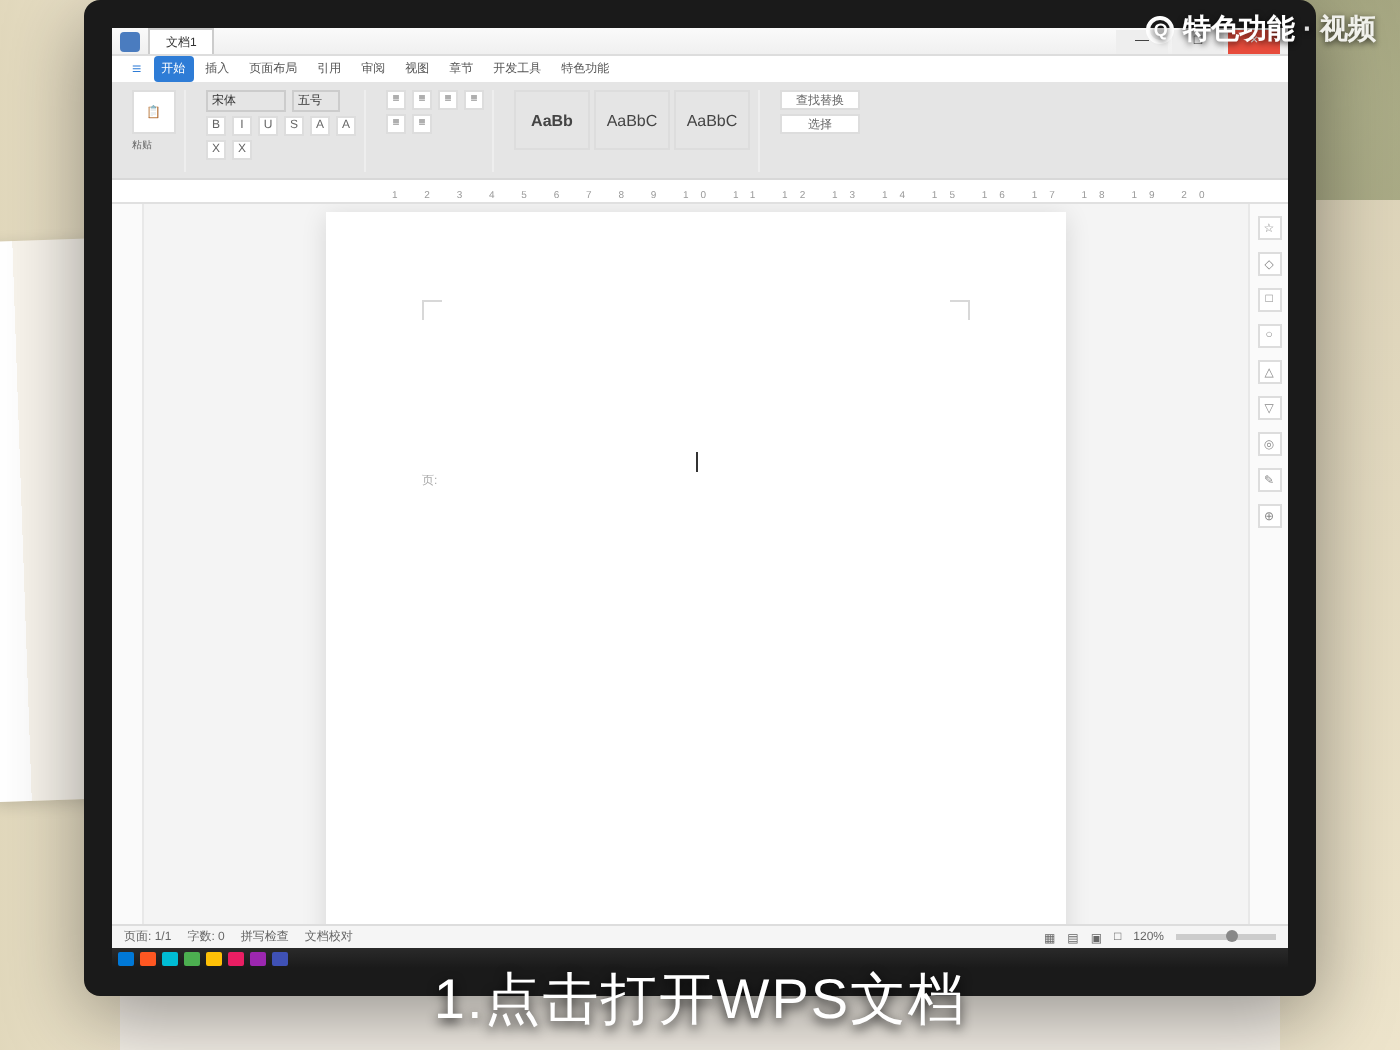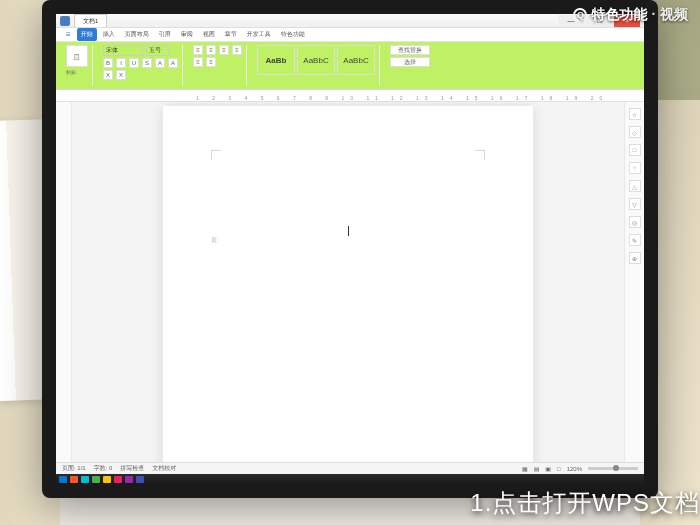--- a/index.html
+++ b/index.html
@@ -15,21 +15,21 @@
 .titlebar .logo{width:10px;height:10px;background:#4a7cbf;border-radius:2px}
 .titlebar .tabs{display:flex;gap:1px;height:100%}
 .titlebar .tab{padding:0 8px;display:flex;align-items:center;background:#fff;border:1px solid #ccc;border-bottom:none;font-size:6px}
 .titlebar .wincontrols{margin-left:auto;display:flex;gap:2px}
 .titlebar .wc{width:26px;height:12px;background:#eee;display:flex;align-items:center;justify-content:center;font-size:7px}
 .titlebar .wc.close{background:#e74c3c;color:#fff}
 .menurow{height:14px;display:flex;align-items:center;padding:0 6px;gap:2px;border-bottom:1px solid #e5e5e5;font-size:6px}
 .menurow .mi{padding:2px 4px;color:#555}
 .menurow .mi.active{background:#2e7cd6;color:#fff;border-radius:2px}
 .menurow .hamburger{padding:2px 4px;color:#2e7cd6;font-size:8px}
-.ribbon{height:48px;background:#bef264;border-bottom:1px solid #d8d8d8;display:flex;padding:3px 6px;gap:6px}
+.ribbon{height:48px;background:#e5e5e5;border-bottom:1px solid #d8d8d8;display:flex;padding:3px 6px;gap:6px}
 .rgroup{display:flex;flex-direction:column;gap:2px;padding:0 4px;border-right:1px solid #eee}
 .rrow{display:flex;gap:3px;align-items:center}
 .rbtn{min-width:10px;height:10px;border:1px solid #ddd;background:#fff;display:flex;align-items:center;justify-content:center;font-size:6px;color:#666}
 .rbtn.big{width:22px;height:22px}
 .fontsel{width:40px;height:11px;border:1px solid #ccc;font-size:6px;padding:0 2px;display:flex;align-items:center}
 .styles{display:flex;gap:2px}
 .stylebox{width:38px;height:30px;border:1px solid #ddd;display:flex;align-items:center;justify-content:center;font-size:8px;color:#444}
 .stylebox.b{font-weight:bold}
 .ruler{height:12px;background:#fff;border-bottom:1px solid #e0e0e0;display:flex;align-items:flex-end;padding-left:140px;font-size:5px;color:#999;letter-spacing:6px;overflow:hidden}
 .workspace{position:absolute;top:88px;bottom:22px;left:0;right:0;background:#f4f4f4;display:flex}
@@ -44,21 +44,21 @@
 .rightpanel{width:20px;background:#fafafa;border-left:1px solid #e8e8e8;display:flex;flex-direction:column;gap:6px;padding:6px 3px;align-items:center}
 .rightpanel .ri{width:12px;height:12px;border:1px solid #ddd;background:#fff;font-size:6px;display:flex;align-items:center;justify-content:center;color:#888}
 .statusbar{position:absolute;bottom:10px;left:0;right:0;height:12px;background:#f5f5f5;border-top:1px solid #ddd;display:flex;align-items:center;padding:0 6px;font-size:6px;color:#666;gap:8px}
 .statusbar .sright{margin-left:auto;display:flex;gap:6px;align-items:center}
 .zoomslider{width:50px;height:3px;background:#ccc;position:relative}
 .zoomslider::after{content:"";position:absolute;left:50%;top:-2px;width:6px;height:6px;background:#888;border-radius:50%}
 .taskbar{position:absolute;bottom:0;left:0;right:0;height:10px;background:linear-gradient(#2a2a2a,#1a1a1a);display:flex;align-items:center;padding:0 3px;gap:3px}
 .taskbar .ti{width:8px;height:7px;border-radius:1px}
 .watermark{position:absolute;top:6px;right:12px;color:#fff;font-size:14px;font-weight:bold;text-shadow:0 1px 3px rgba(0,0,0,.8);display:flex;align-items:center;gap:4px}
 .watermark .q{width:14px;height:14px;border:2px solid #fff;border-radius:50%;display:flex;align-items:center;justify-content:center;font-size:9px}
-.caption{position:absolute;bottom:6px;left:0;right:0;text-align:right;color:#fff;font-size:24px;text-shadow:0 2px 6px rgba(0,0,0,.9);font-weight:400;letter-spacing:1px}
+.caption{position:absolute;bottom:6px;left:0;right:0;text-align:center;color:#fff;font-size:28px;text-shadow:0 2px 6px rgba(0,0,0,.9);font-weight:400;letter-spacing:1px}
 </style>
 </head>
 <body>
 
 <div class="desk">
   <div class="notebook"></div>
   <div class="plant"></div>
 </div>
 
 <div class="monitor">

